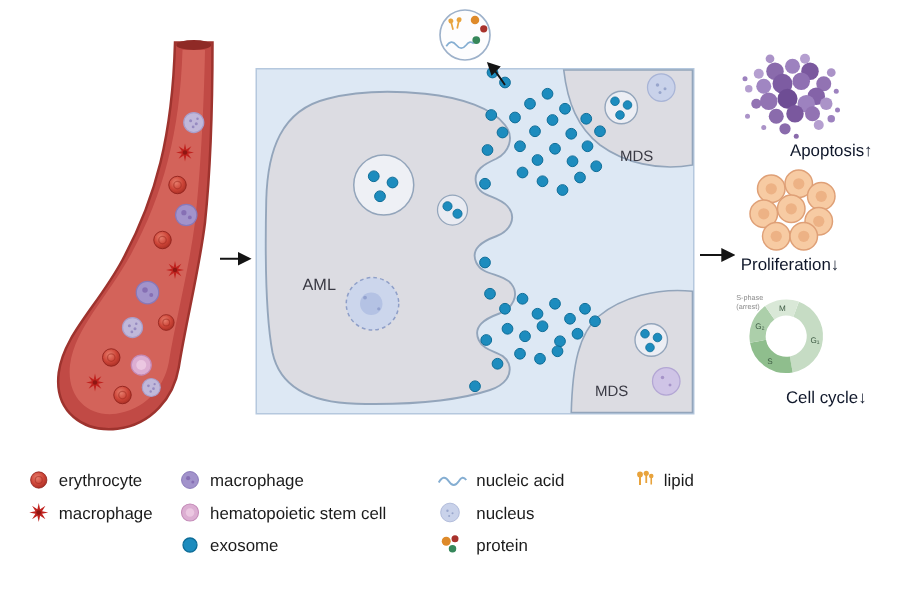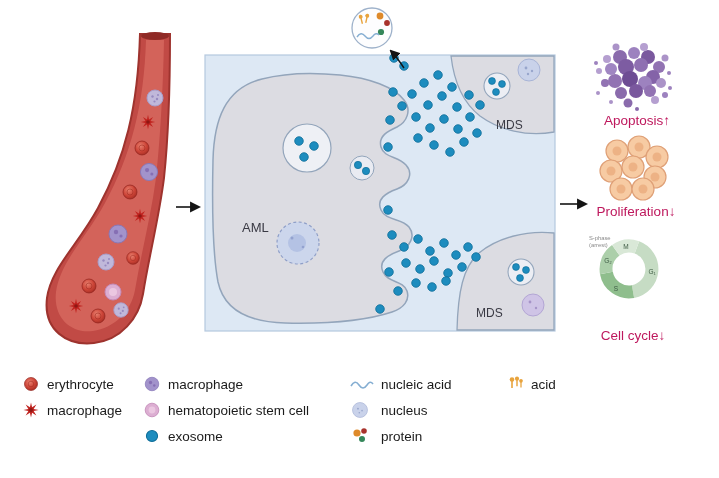--- a/index.html
+++ b/index.html
@@ -4,21 +4,21 @@
 <style>
   * { margin:0; padding:0; box-sizing:border-box; }
   body { font-family:"Liberation Sans", sans-serif; background:#ffffff; }
   #stage { position:relative; width:719px; height:478px; background:#ffffff; overflow:hidden; }
   #scene { position:absolute; left:0; top:0; }
   svg text { font-family:"Liberation Sans", sans-serif; }
   .cell-label { font-size:13px; fill:#3a3a44; }
   .mds-label  { font-size:12px; fill:#3a3a44; }
   .phase { font-size:6.5px; fill:#3f5c45; text-anchor:middle; }
   .anno  { font-size:5.8px; fill:#8a8a8a; }
-  .outcome-label { position:absolute; transform:translateX(-50%); font-size:13.5px; color:#be185d; white-space:nowrap; }
+  .outcome-label { position:absolute; transform:translateX(-50%); font-size:13.5px; color:#0f172a; white-space:nowrap;margin-left:28px; }
   .legend { position:absolute; left:0; top:371px; width:719px; height:100px; }
   .lcol { position:absolute; top:0; display:flex; flex-direction:column; }
   .lrow { display:flex; align-items:center; height:26px; gap:7px; }
   .ltext { font-size:13.5px; color:#1b1b1b; white-space:nowrap; }
   .licon { flex:0 0 auto; }
 </style>
 </head>
 <body>
 
 <div id="stage">
@@ -286,22 +286,22 @@
       <text x="652" y="274" class="phase">G₁</text>
       <text x="616" y="291" class="phase">S</text>
       <text x="608" y="263" class="phase">G₂</text>
       <text x="626" y="249" class="phase">M</text>
       <text x="589" y="240" class="anno">S-phase</text>
       <text x="589" y="247" class="anno">(arrest)</text>
     </g>
   </svg>
 
   <div class="outcome-label" style="left:637px; top:113px">Apoptosis↑</div>
-  <div class="outcome-label" style="left:636px; top:204px">Proliferation↓</div>
-  <div class="outcome-label" style="left:633px; top:328px">Cell cycle↓</div>
+  <div class="outcome-label" style="left:604px; top:204px">Proliferation↓</div>
+  <div class="outcome-label" style="left:633px; top:310px">Cell cycle↓</div>
 
   <div class="legend">
     <div class="lcol" style="left:22px">
       <div class="lrow">
         <svg class="licon" width="18" height="18">
             <use href="#sym-ery" transform="translate(9,9) scale(0.93)"></use>
           </svg>
         <span class="ltext">erythrocyte</span>
       </div>
       <div class="lrow">
@@ -356,18 +356,18 @@
       </div>
     </div>
 
     <div class="lcol" style="left:508px">
       <div class="lrow">
         <svg class="licon" width="16" height="20">
           <use href="#sym-lipid-pin" transform="translate(4,7)"></use>
           <use href="#sym-lipid-pin" transform="translate(9,6) scale(0.9)"></use>
           <use href="#sym-lipid-pin" transform="translate(13,8) scale(0.8)"></use>
         </svg>
-        <span class="ltext">acid</span>
+        <span class="ltext">lipid</span>
       </div>
     </div>
   </div>
 
 </div>
 
 </body></html>

